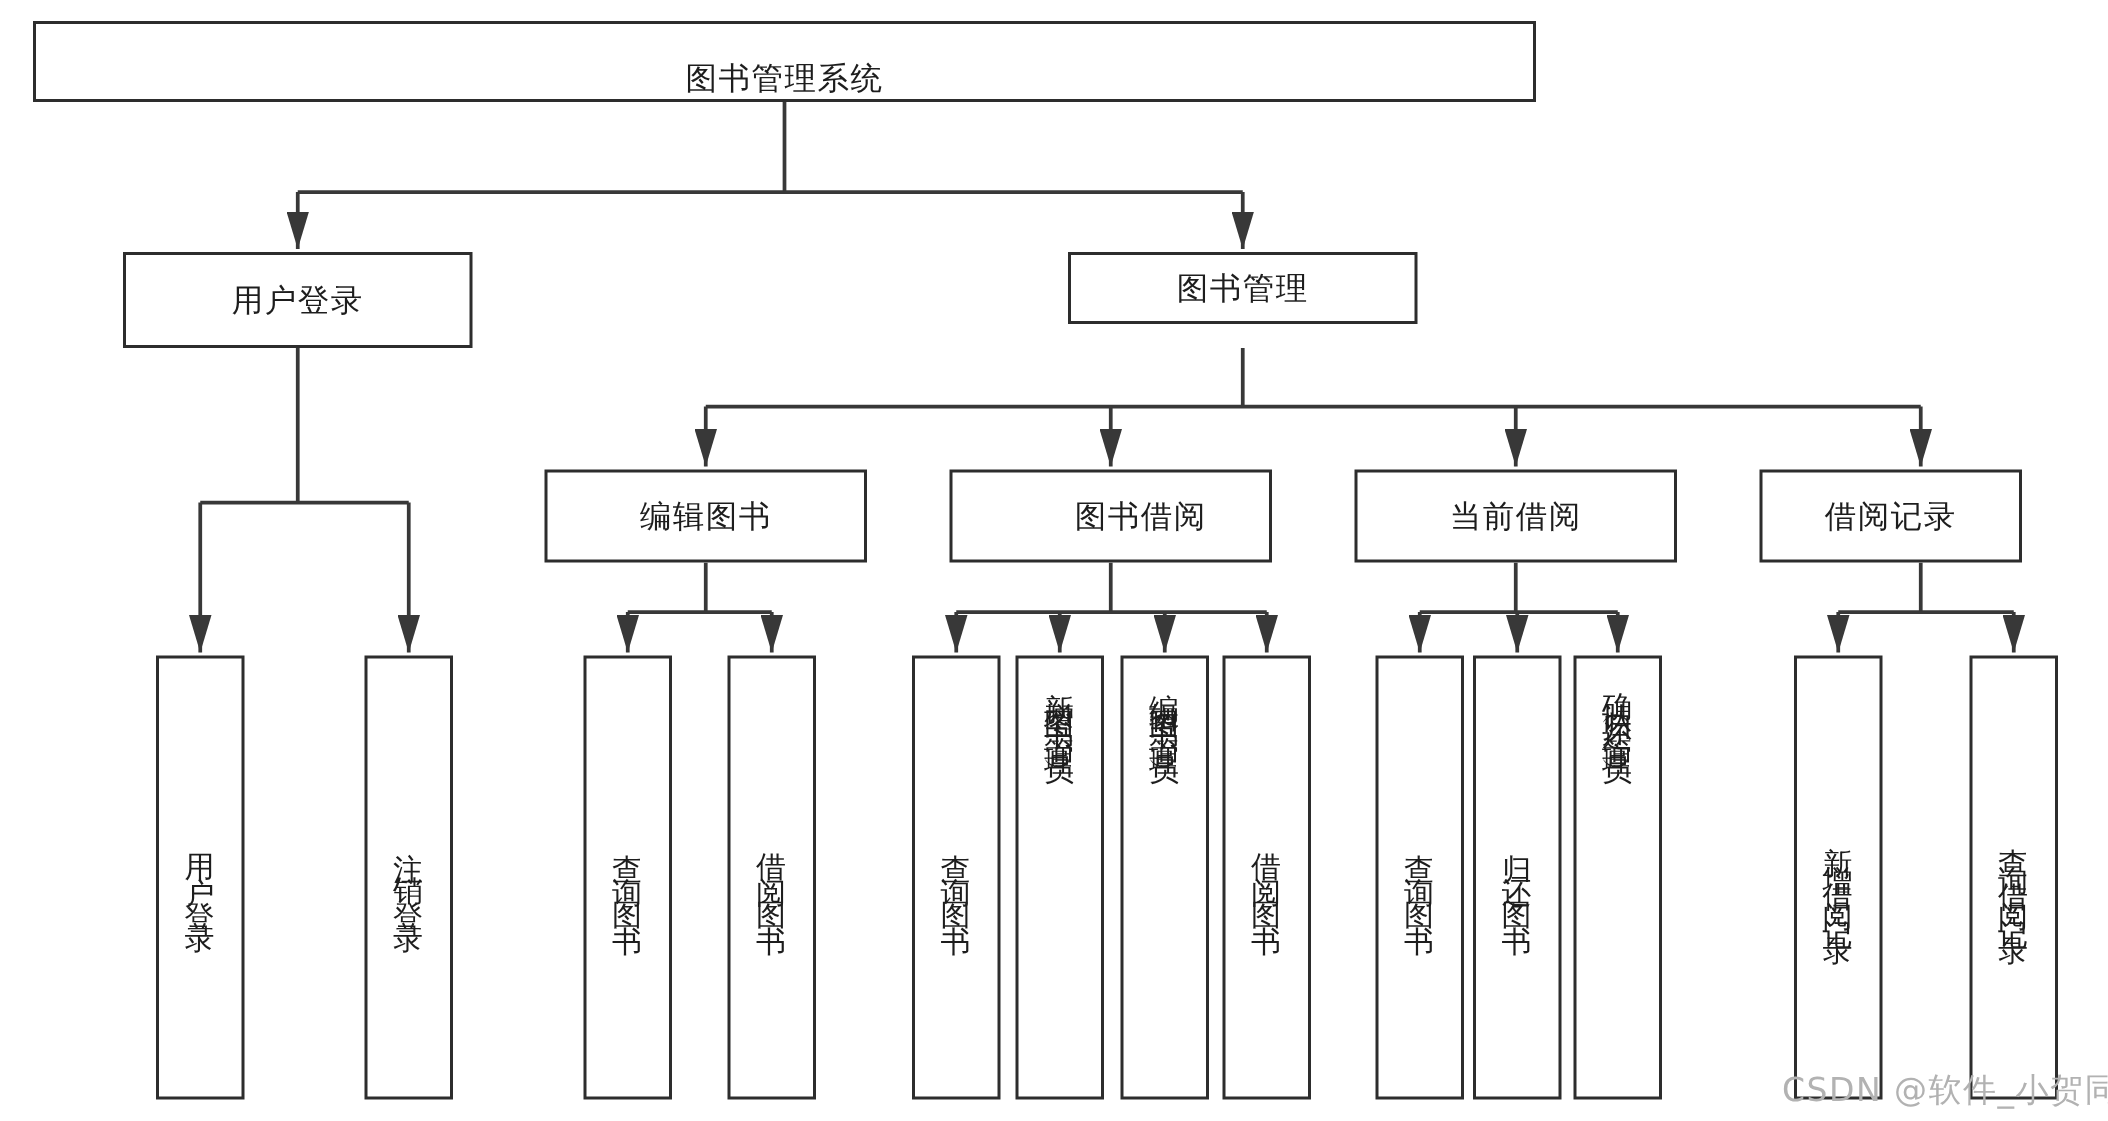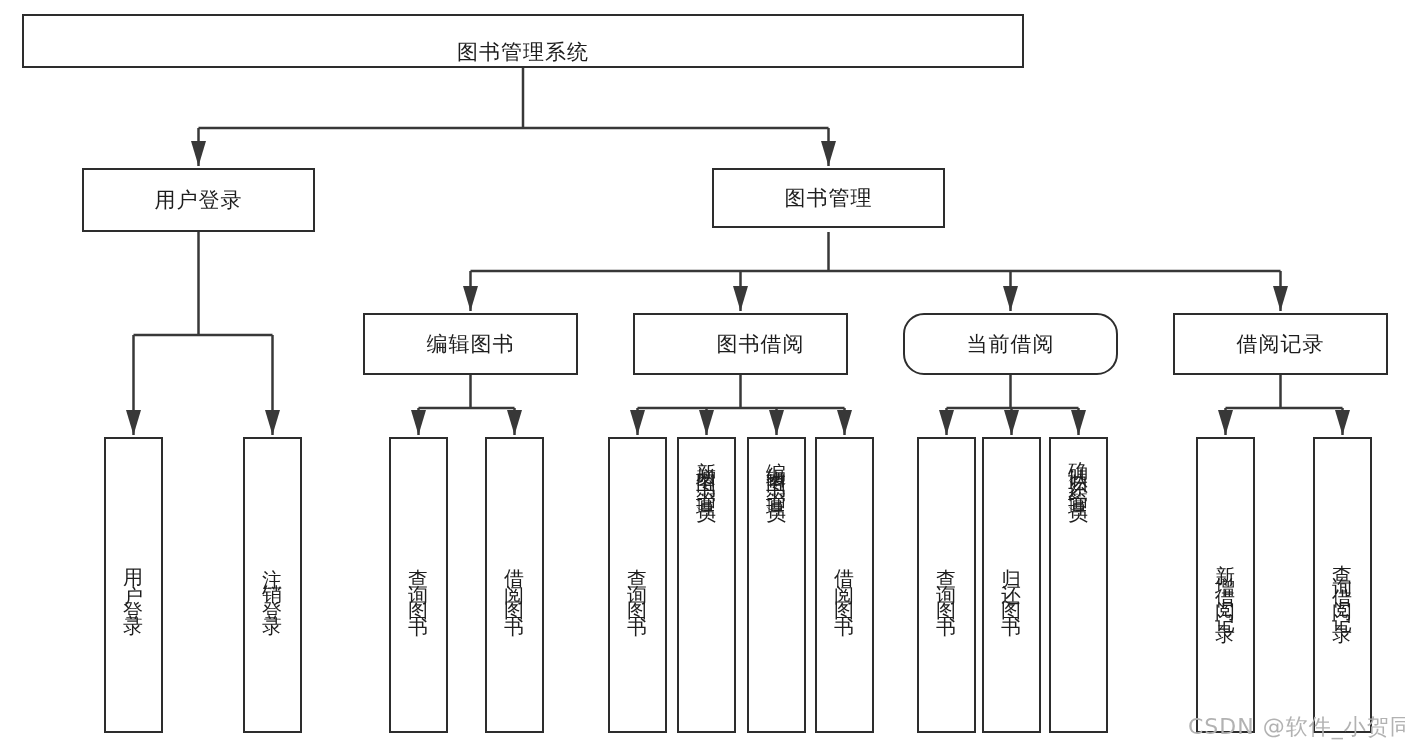--- a/index.html
+++ b/index.html
@@ -86,34 +86,34 @@
     </g>
   </svg>
 
   <div class="node" style="left:22px;top:14px;width:1002px;height:54px;align-items:flex-end;">
     <span class="h-label">图书管理系统</span>
   </div>
 
   <div class="node" style="left:82px;top:168px;width:233px;height:64px;">
     <span class="h-label">用户登录</span>
   </div>
-  <div class="node" style="left:712px;top:168px;width:233px;height:60px;">
+  <div class="node" style="left:712px;top:168px;width:233px;height:48px;">
     <span class="h-label">图书管理</span>
   </div>
 
   <div class="node" style="left:363px;top:313px;width:215px;height:62px;">
     <span class="h-label">编辑图书</span>
   </div>
   <div class="node" style="left:633px;top:313px;width:215px;height:62px;padding-left:40px;">
     <span class="h-label">图书借阅</span>
   </div>
-  <div class="node" style="left:903px;top:313px;width:215px;height:62px;border-radius:21px;">
+  <div class="node" style="left:903px;top:313px;width:215px;height:62px;">
     <span class="h-label">当前借阅</span>
   </div>
-  <div class="node" style="left:1173px;top:313px;width:215px;height:62px;">
+  <div class="node" style="left:1173px;top:313px;width:175px;height:62px;">
     <span class="h-label">借阅记录</span>
   </div>
 
   <div class="node leaf s4" style="left:104px;top:437px;width:59px;height:296px;">
     <span>用户登录</span>
   </div>
   <div class="node leaf s4" style="left:243px;top:437px;width:59px;height:296px;">
     <span>注销登录</span>
   </div>
 

